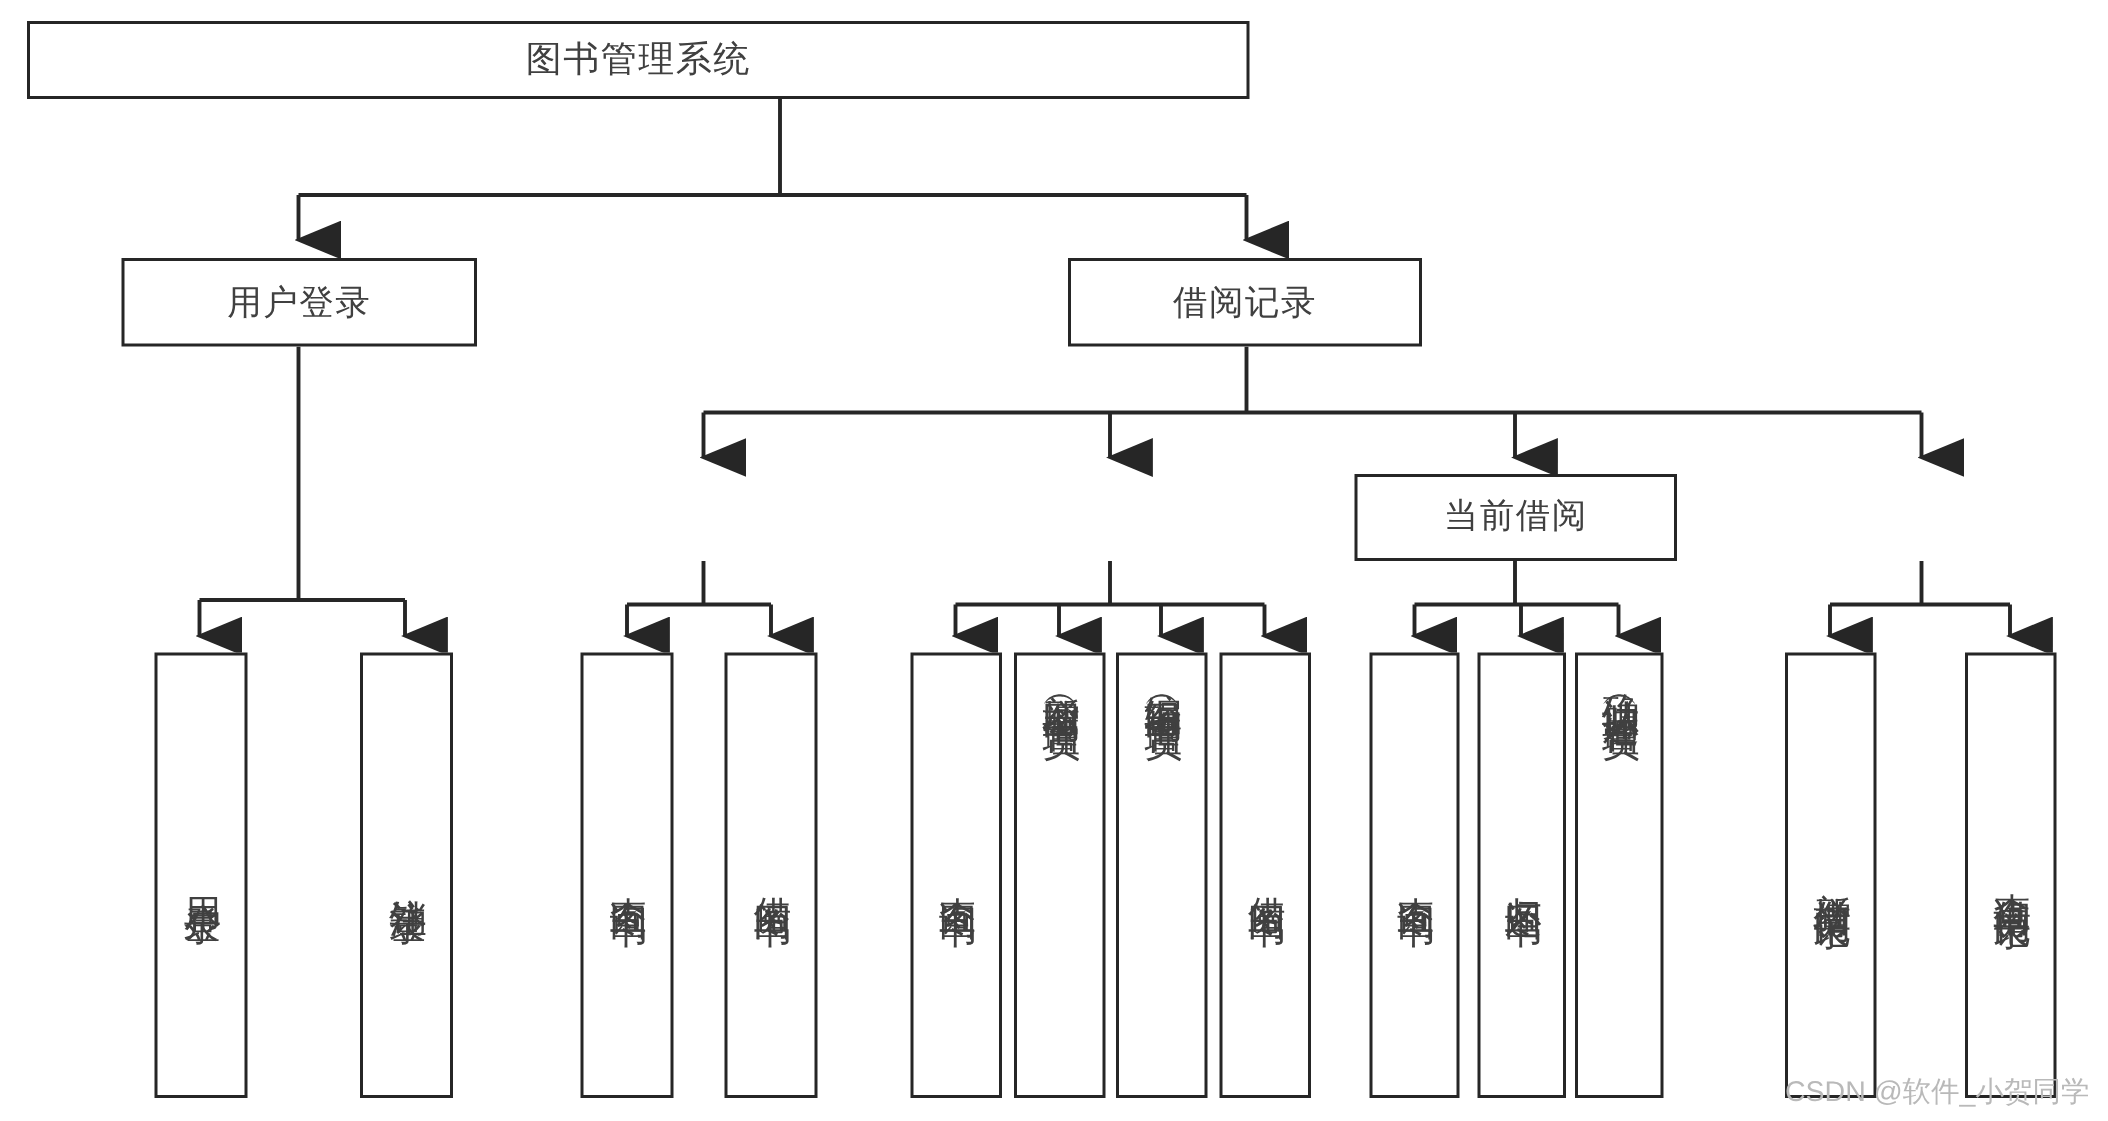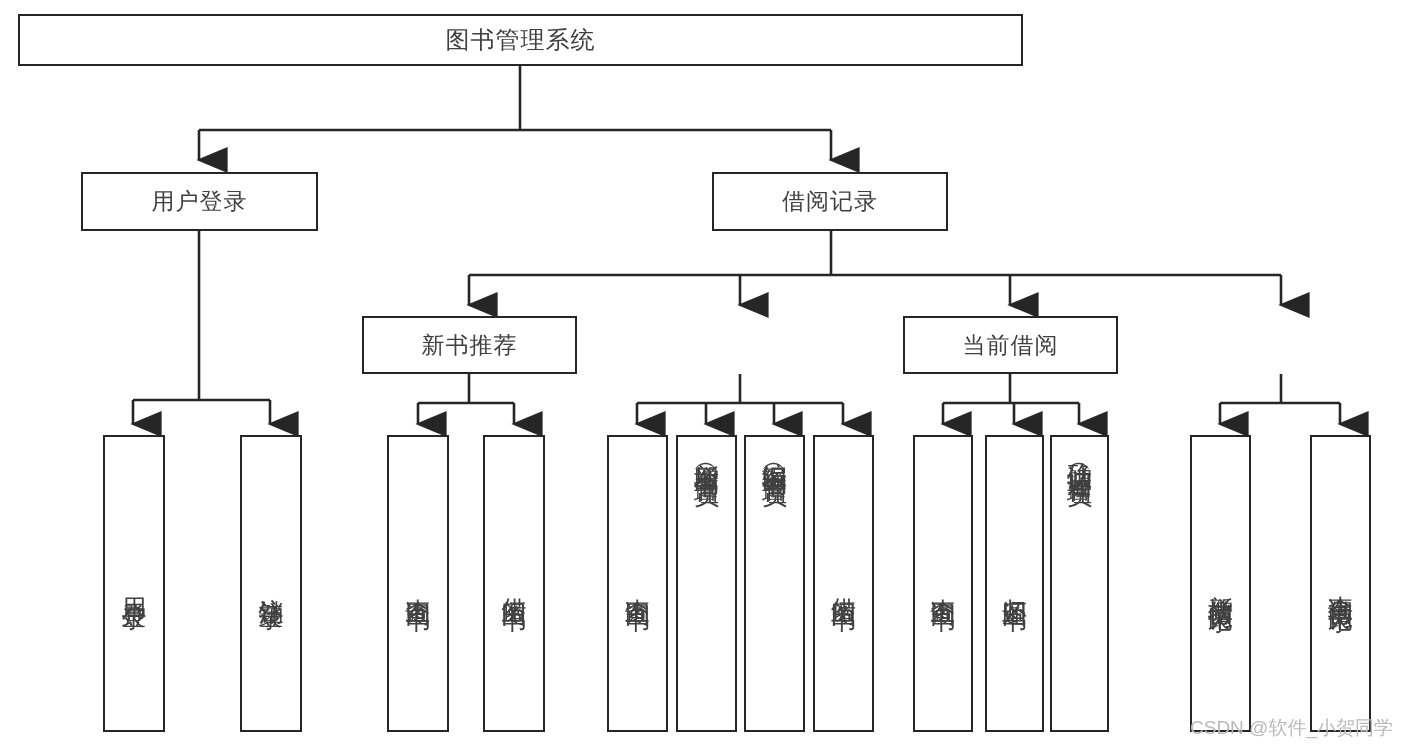--- a/index.html
+++ b/index.html
@@ -119,35 +119,32 @@
       <path d="M 1014 403 L 1014 424" marker-end="url(#arrow)"></path>
       <path d="M 1079 403 L 1079 424" marker-end="url(#arrow)"></path>
 
       <path d="M 1281 374 L 1281 403"></path>
       <path d="M 1220 403 L 1340 403"></path>
       <path d="M 1220 403 L 1220 424" marker-end="url(#arrow)"></path>
       <path d="M 1340 403 L 1340 424" marker-end="url(#arrow)"></path>
     </g>
   </svg>
 
-  <div class="node horiz root" id="node-root" style="left: 18px; top: 14px; width: 1005px; height: 52px;">
+  <div class="node horiz root" id="node-root" style="left: 18px; top: 14px; width: 815px; height: 52px;">
     <span class="label">图书管理系统</span>
   </div>
 
   <div class="node horiz" id="n-l2-0" style="left: 81px; top: 172px; width: 237px; height: 59px;">
     <span class="label">用户登录</span>
   </div>
   <div class="node horiz" id="n-l2-1" style="left: 712px; top: 172px; width: 236px; height: 59px;">
     <span class="label">借阅记录</span>
   </div>
 
-  <div class="node horiz" id="n-l3-0" style="left: 362px; top: 316px; width: 215px; height: 58px;">
-    <span class="label">新书推荐</span>
-  </div>
-  <div class="node horiz" id="n-l3-2" style="left: 903px; top: 316px; width: 215px; height: 58px;">
+  <div class="node horiz" id="n-l3-2" style="left: 903px; top: 316px; width: 215px; height: 58px; font-family: Liberation Mono, monospace;">
     <span class="label">当前借阅</span>
   </div>
 
   <div class="node vert mid" id="n-lf-0" style="left: 103px; top: 435px; width: 62px; height: 297px;">
     <span class="label">用户登录</span>
   </div>
   <div class="node vert mid" id="n-lf-1" style="left: 240px; top: 435px; width: 62px; height: 297px;">
     <span class="label">注销登录</span>
   </div>
   <div class="node vert mid" id="n-lf-2" style="left: 387px; top: 435px; width: 62px; height: 297px;">

